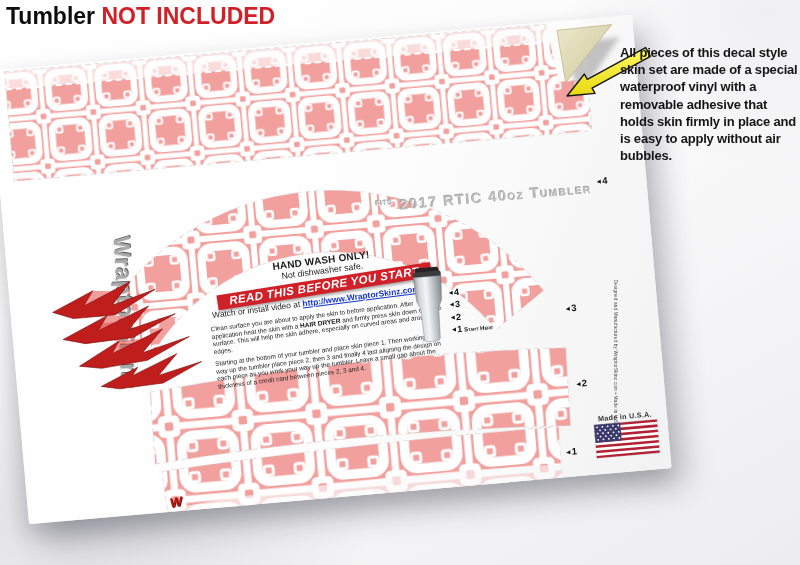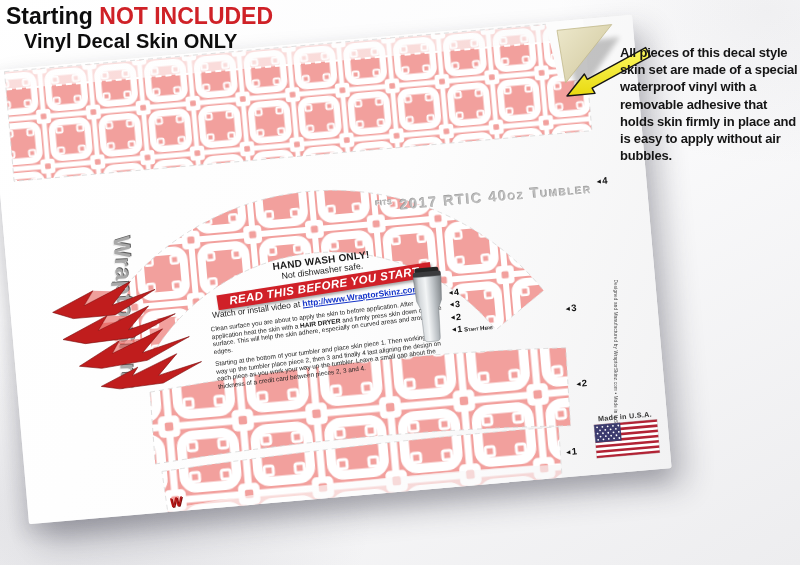--- a/index.html
+++ b/index.html
@@ -263,22 +263,21 @@
           <circle cx="8" cy="14.6" r="0.85"></circle>
           <circle cx="13" cy="14.6" r="0.85"></circle>
           <circle cx="18" cy="14.6" r="0.85"></circle>
           <circle cx="23" cy="14.6" r="0.85"></circle>
       </g>
       <rect width="60" height="32" fill="none" stroke="#c5c5c5" stroke-width="0.6"></rect>
     </svg>
   </div>
 
   <div class="header">
-    <div class="h-line1"><span>Starting </span><span class="h-red">NOT INCLUDED</span></div>
-    <div class="h-line2">Vinyl Decal Skin ONLY</div>
+    <div class="h-line1"><span>Tumbler </span><span class="h-red">NOT INCLUDED</span></div>
   </div>
 
   <div class="annotation">All pieces of this decal style skin set are made of a special waterproof vinyl with a removable adhesive that holds skin firmly in place and is easy to apply without air bubbles.</div>
 
   <svg class="arrow-svg">
     <defs>
       <linearGradient id="ygrad" x1="0" y1="0" x2="0" y2="1">
         <stop offset="0" stop-color="#fdf962"></stop>
         <stop offset="1" stop-color="#e8d90f"></stop>
       </linearGradient>

